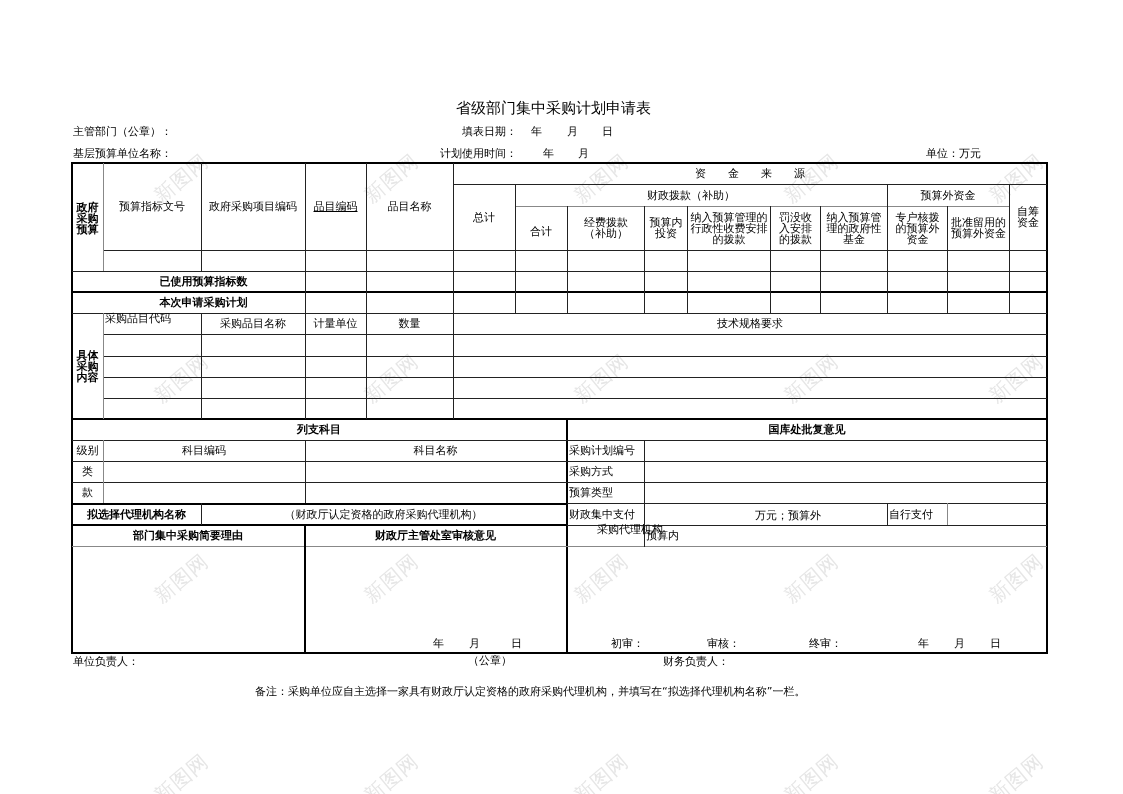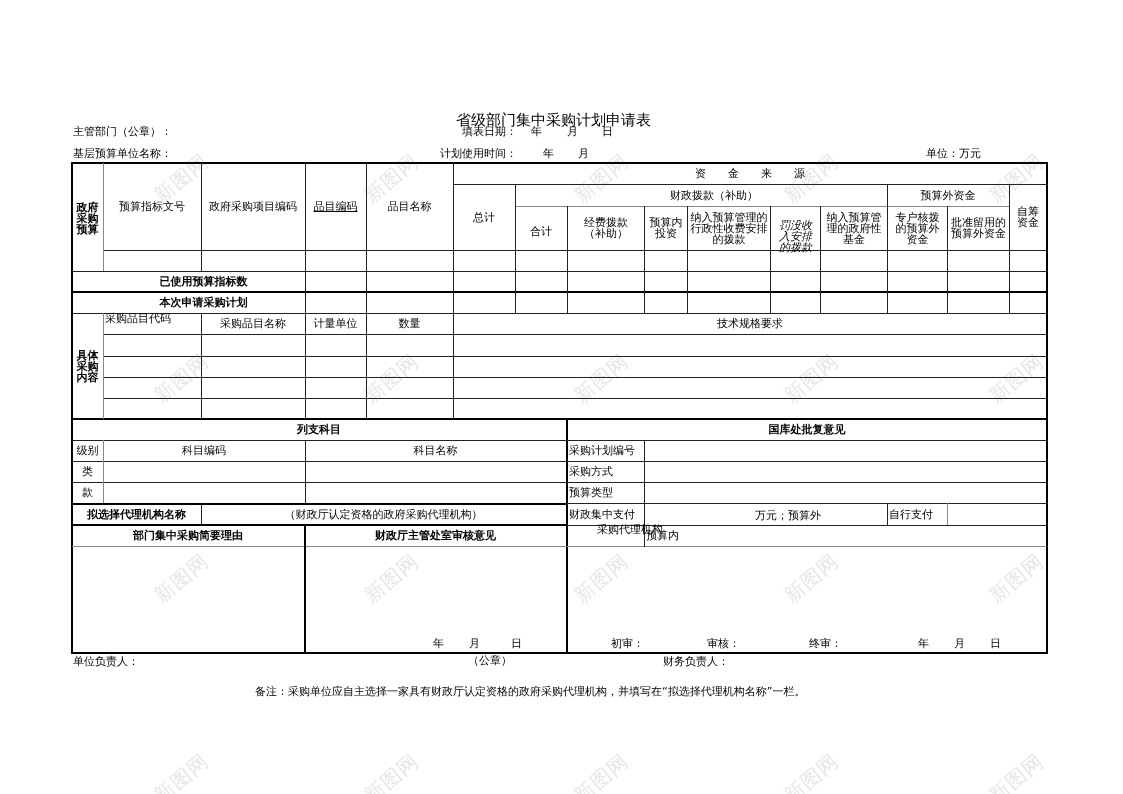--- a/index.html
+++ b/index.html
@@ -39,21 +39,21 @@
 <div class="watermark" style="left:360px;top:565px;">新图网</div>
 <div class="watermark" style="left:570px;top:565px;">新图网</div>
 <div class="watermark" style="left:780px;top:565px;">新图网</div>
 <div class="watermark" style="left:985px;top:565px;">新图网</div>
 <div class="watermark" style="left:150px;top:765px;">新图网</div>
 <div class="watermark" style="left:360px;top:765px;">新图网</div>
 <div class="watermark" style="left:570px;top:765px;">新图网</div>
 <div class="watermark" style="left:780px;top:765px;">新图网</div>
 <div class="watermark" style="left:985px;top:765px;">新图网</div>
 
-<div class="t title" style="left:456px;top:99px;margin-top:12px;">省级部门集中采购计划申请表</div>
+<div class="t title" style="left:456px;top:99px;">省级部门集中采购计划申请表</div>
 
 <div class="t" style="left:73px;top:125px;">主管部门（公章）：</div>
 <div class="t" style="left:462px;top:125px;">填表日期：</div>
 <div class="t" style="left:531px;top:125px;">年</div>
 <div class="t" style="left:567px;top:125px;">月</div>
 <div class="t" style="left:602px;top:125px;">日</div>
 
 <div class="t" style="left:73px;top:147px;">基层预算单位名称：</div>
 <div class="t" style="left:440px;top:147px;">计划使用时间：</div>
 <div class="t" style="left:543px;top:147px;">年</div>
@@ -118,29 +118,29 @@
 
 <div class="cell b wrap" style="left:72px;top:185px;width:31px;height:66px;">
   <span class="vert">政府采购预算</span>
 </div>
 <div class="cell" style="left:103px;top:163px;width:98px;height:87px;">预算指标文号</div>
 <div class="cell" style="left:201px;top:163px;width:104px;height:87px;">政府采购项目编码</div>
 <div class="cell" style="left:305px;top:163px;width:61px;height:87px;text-decoration:underline;">品目编码</div>
 <div class="cell" style="left:366px;top:163px;width:87px;height:87px;">品目名称</div>
 <div class="cell" style="left:453px;top:184px;width:62px;height:66px;">总计</div>
 <div class="cell" style="left:453px;top:163px;width:594px;height:21px;">资　　金　　来　　源</div>
-<div class="cell" style="left:528px;top:184px;width:372px;height:22px;">财政拨款（补助）</div>
+<div class="cell" style="left:505px;top:184px;width:372px;height:22px;">财政拨款（补助）</div>
 <div class="cell" style="left:887px;top:184px;width:122px;height:22px;">预算外资金</div>
 <div class="cell wrap" style="left:1012px;top:184px;width:32px;height:66px;">自筹资金</div>
 
 <div class="cell" style="left:515px;top:212px;width:52px;height:38px;">合计</div>
 <div class="cell wrap" style="left:570px;top:206px;width:72px;height:44px;padding:0 4px;">经费拨款（补助）</div>
 <div class="cell wrap" style="left:645px;top:206px;width:42px;height:44px;padding:0 3px;">预算内投资</div>
 <div class="cell wrap" style="left:688px;top:206px;width:82px;height:44px;padding:0 2px;">纳入预算管理的行政性收费安排的拨款</div>
-<div class="cell wrap" style="left:771px;top:214px;width:49px;height:44px;padding:0 3px;font-style:italic;">罚没收入安排的拨款</div>
+<div class="cell wrap" style="left:771px;top:206px;width:49px;height:44px;padding:0 3px;">罚没收入安排的拨款</div>
 <div class="cell wrap" style="left:821px;top:206px;width:66px;height:44px;padding:0 1px;">纳入预算管理的政府性基金</div>
 <div class="cell wrap" style="left:888px;top:206px;width:59px;height:44px;padding:0 3px;">专户核拨的预算外资金</div>
 <div class="cell wrap" style="left:948px;top:206px;width:61px;height:44px;padding:0 3px;">批准留用的预算外资金</div>
 
 <div class="cell b" style="left:72px;top:271px;width:233px;height:20px;padding-left:30px;">已使用预算指标数</div>
 <div class="cell b" style="left:72px;top:292px;width:233px;height:21px;padding-left:30px;">本次申请采购计划</div>
 
 <div class="cell b wrap" style="left:72px;top:313px;width:31px;height:106px;">
   <span class="vert">具体采购内容</span>
 </div>

